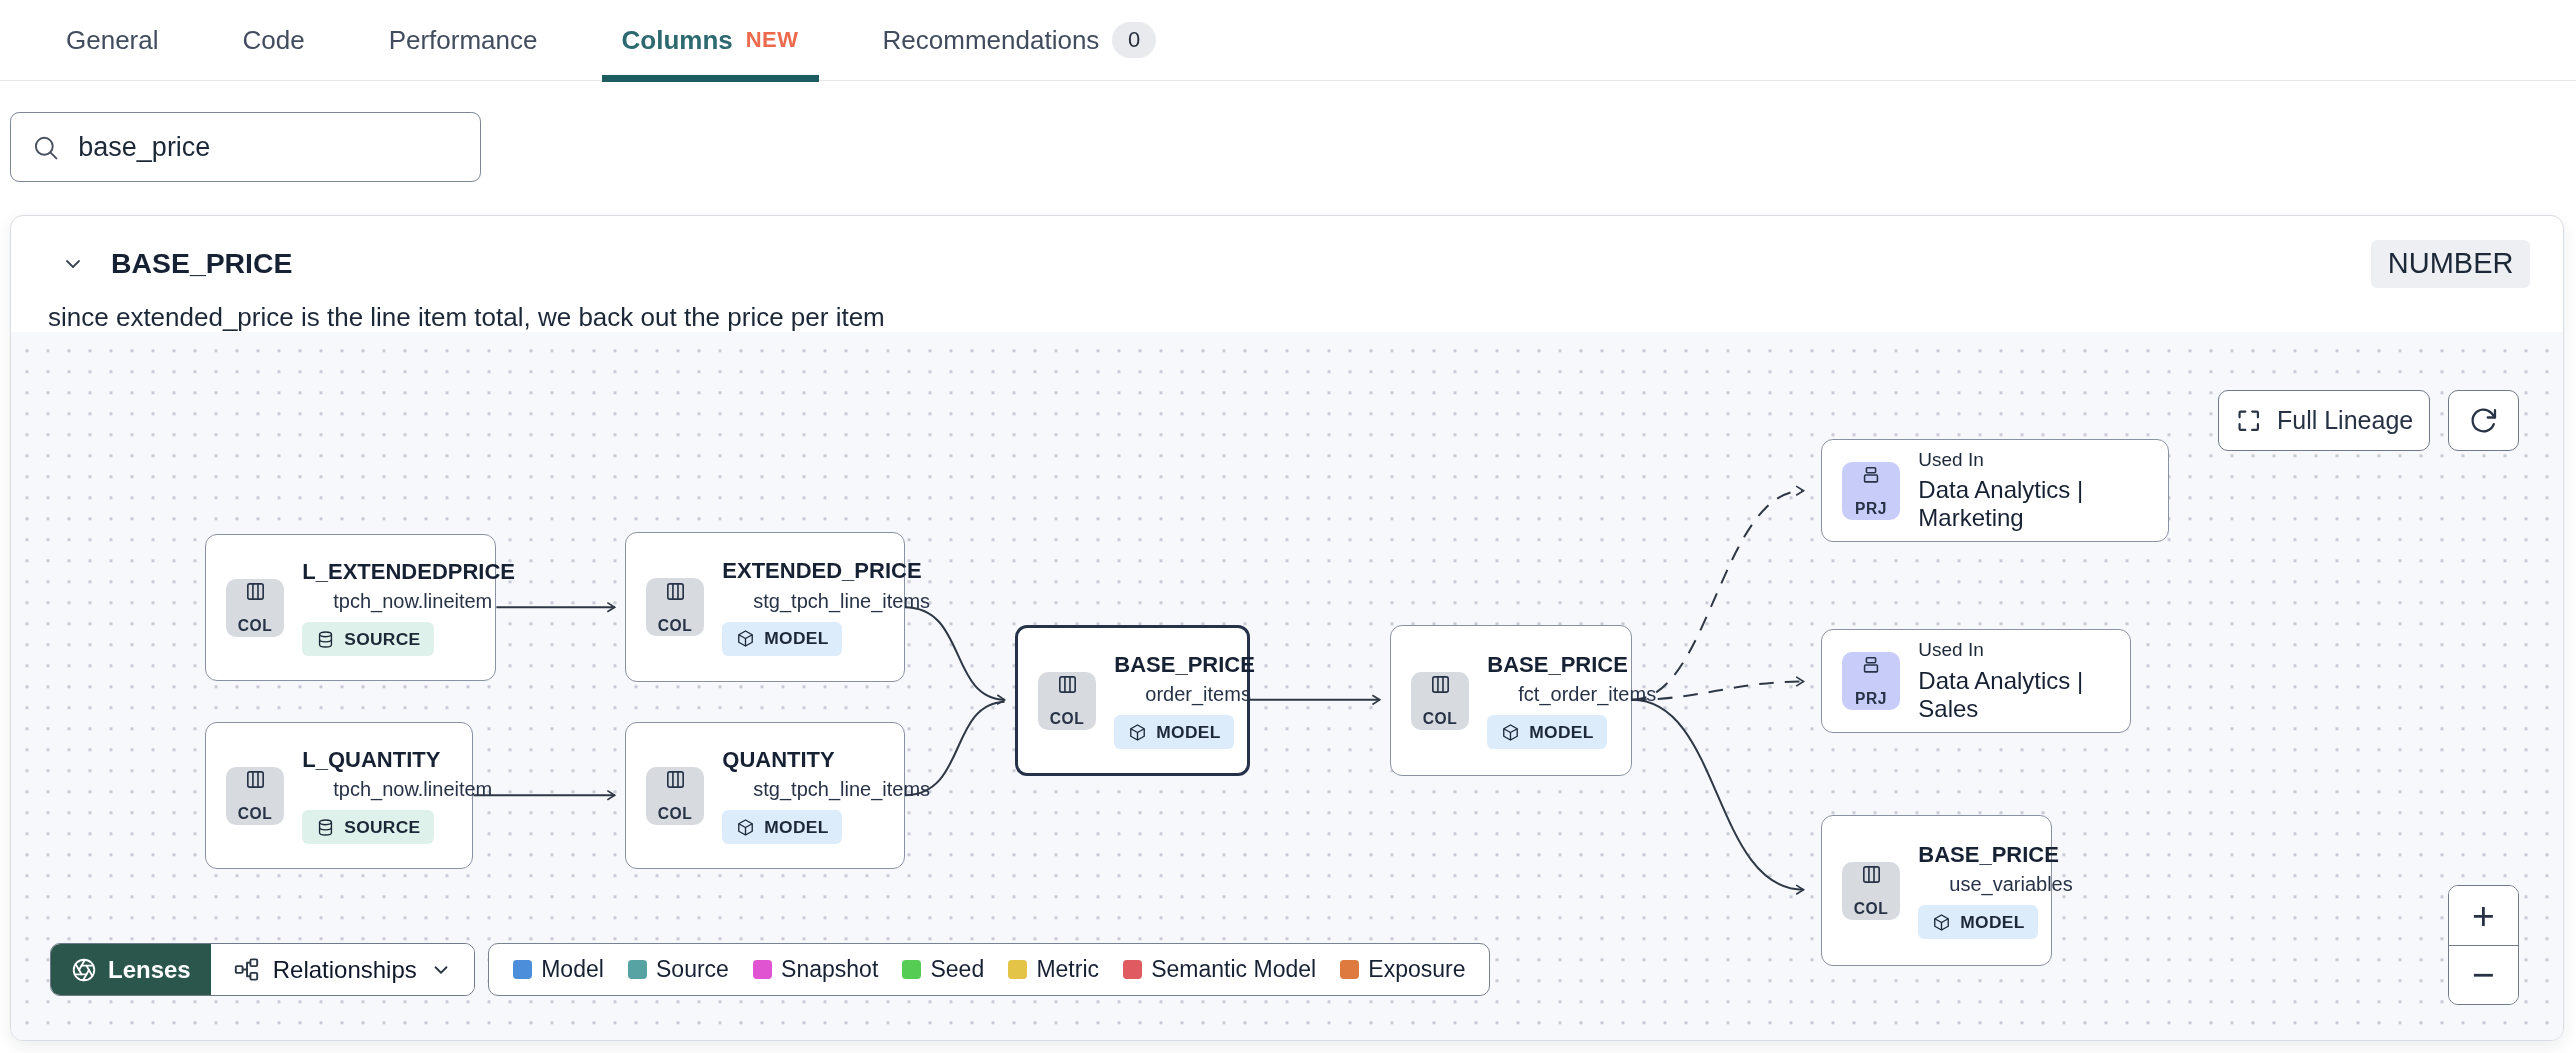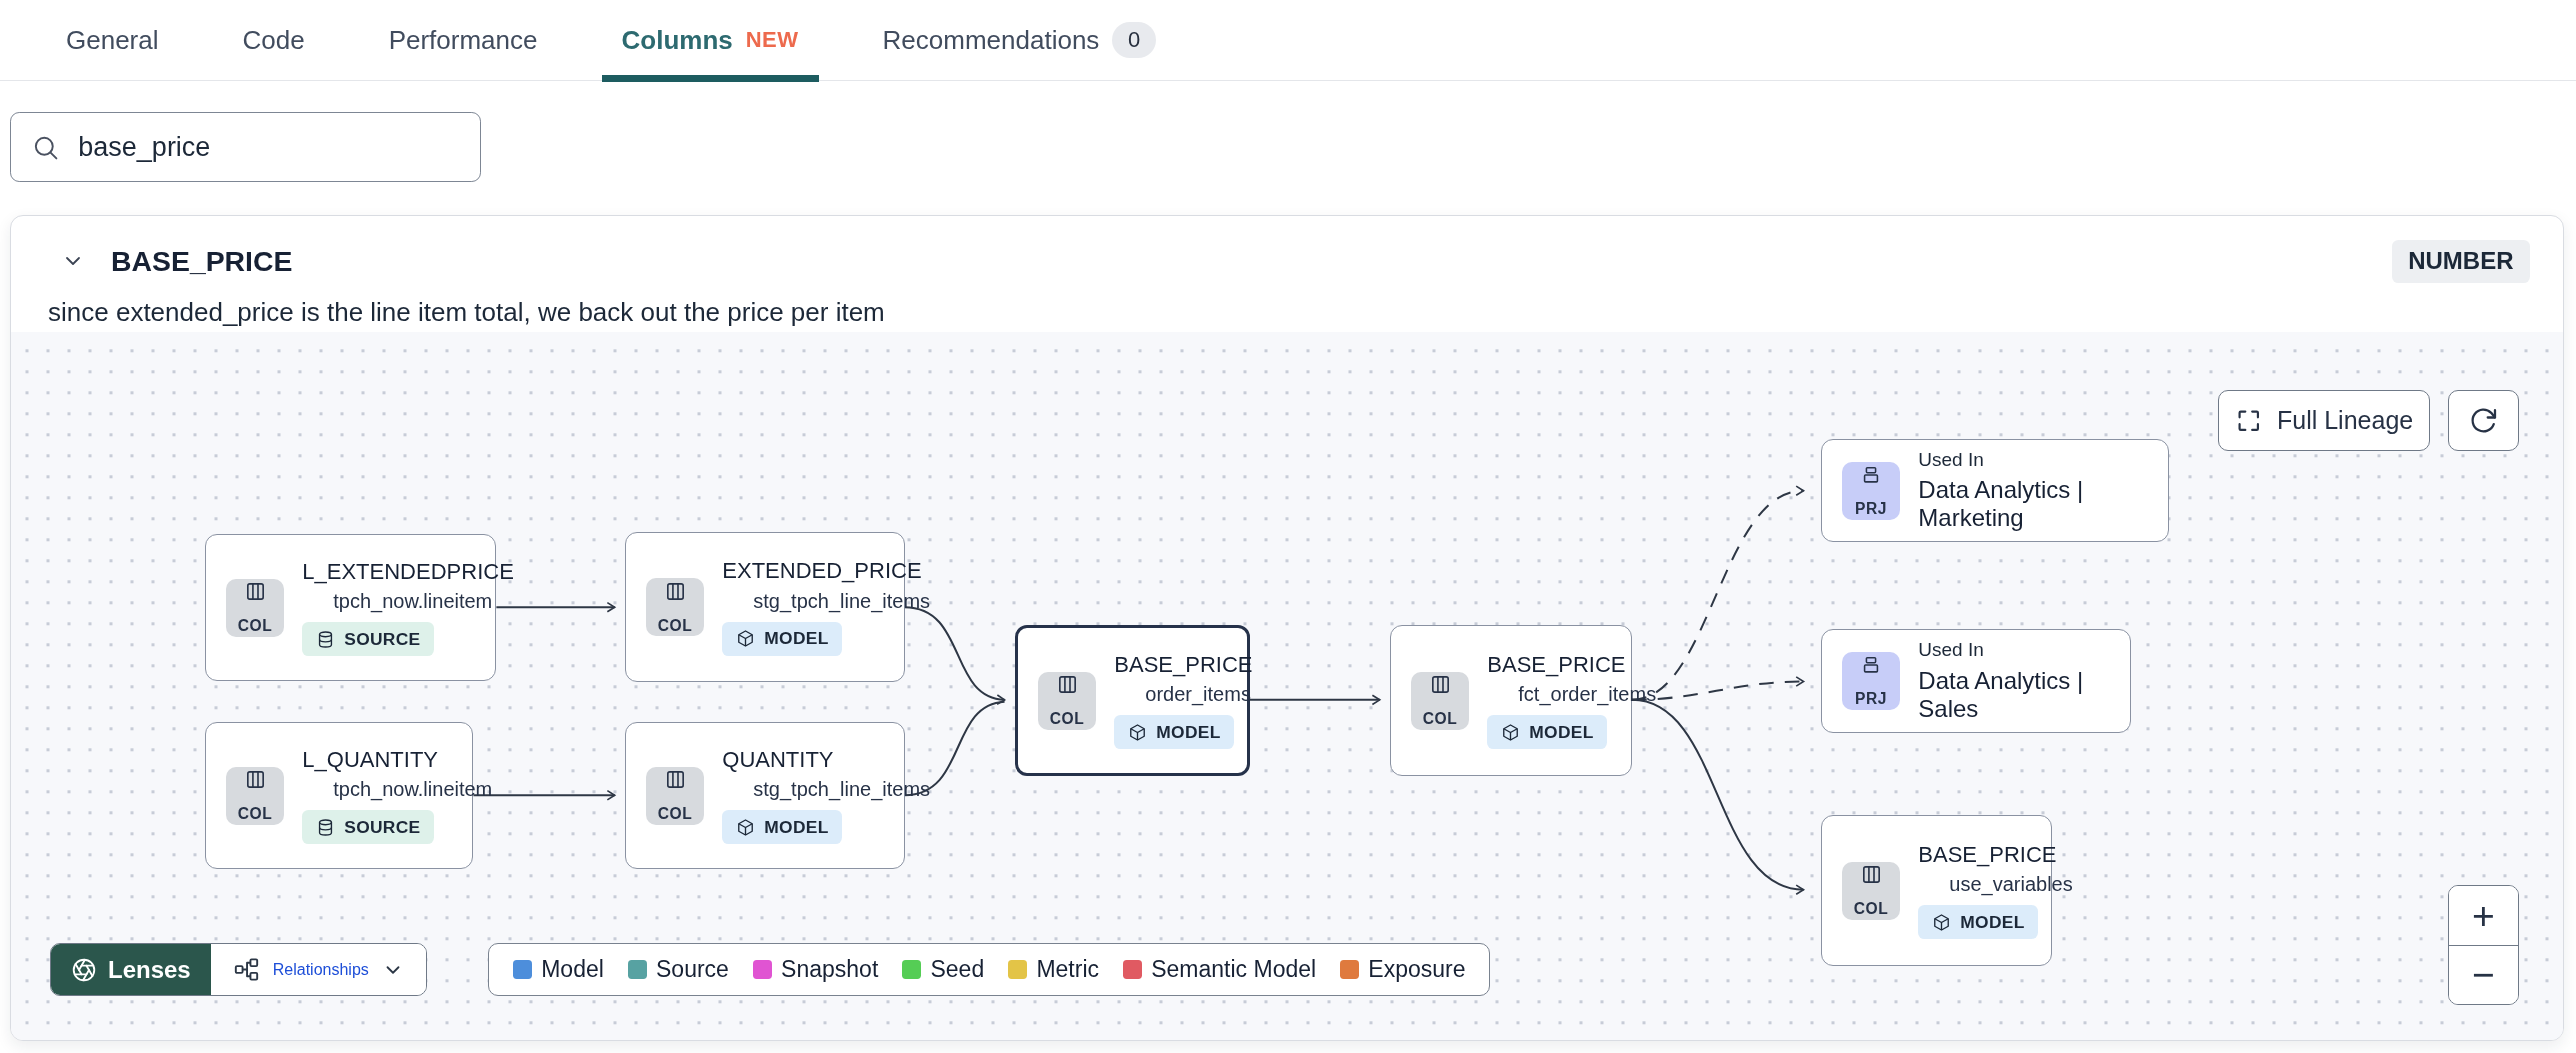--- a/index.html
+++ b/index.html
@@ -59,21 +59,21 @@
     box-shadow:0 5.5px 14.7px rgba(23,33,52,.08);
     overflow:hidden;
   }
   .panel-header { padding:24px 33px 0 50px; height:116px; }
   .ph-row1 { display:flex; align-items:center; gap:26px; }
   .ph-chevron { cursor:pointer; display:flex; align-items:center; }
   .ph-title { font-size:28.4px; font-weight:700; color:#172134; }
   .ph-spacer { flex:1; }
   .type-badge {
     background:#edeff2; color:#1c2838; border-radius:6.4px;
-    font-size:24px; font-weight:700; padding:7.3px 16.5px;
+    font-size:29px; font-weight:400; padding:7.3px 16.5px;
   }
   .ph-desc { margin:14.7px 0 0 -13px; font-size:26px; color:#1c2838; }
 
   
   .canvas {
     position:absolute; left:0; top:116px; right:0; bottom:0;
     background:#f7f8fb;
     background-image:radial-gradient(#c7ccd7 1.9px, transparent 1.9px);
     background-size:21px 21px;
     background-position:5.5px 8.3px;
@@ -89,21 +89,21 @@
   }
   .node.selected { border:3.7px solid #26324a; }
   .node-icon {
     flex:0 0 auto; width:58px; height:58px; border-radius:10px;
     display:flex; flex-direction:column; align-items:center; justify-content:center;
     background:#d7dade; color:#273247; gap:14px;
   }
   .node-icon.prj { background:#c7cdf8; }
   .node-icon .icon-label { font-size:15.6px; font-weight:700; letter-spacing:0.5px; }
   .node-body { display:flex; flex-direction:column; align-items:flex-start; }
-  .node-title { font-size:22px; font-weight:400; color:#172134; }
+  .node-title { font-size:22px; font-weight:700; color:#172134; }
   .node-sub { font-size:20px; color:#273247; margin-top:5.5px;margin-left:31px; }
   .res-badge {
     margin-top:9.2px; display:inline-flex; align-items:center; gap:9.2px;
     border-radius:6.4px; padding:6.4px 13.8px;
     font-size:17.4px; font-weight:700; color:#1c2838; letter-spacing:0.3px;
   }
   .res-badge.source { background:#def1ea; }
   .res-badge.model  { background:#dcecfa; }
   .usedin-label { font-size:19px; color:#1c2838; }
   .usedin-title { font-size:24px; color:#172134; margin-top:5.5px; }
@@ -123,21 +123,21 @@
     display:flex; align-items:stretch;
     border:1.8px solid #6f7987; border-radius:10px;
     overflow:hidden; background:#fff;
   }
   .lens-seg {
     display:flex; align-items:center; gap:11px; padding:0 20px;
     background:#2b564c; color:#fff; font-size:24px; font-weight:600; cursor:pointer;
   }
   .rel-seg {
     display:flex; align-items:center; gap:13px; padding:0 22px;
-    color:#1d4ed8; font-size:16px; cursor:pointer; background:#fff;
+    color:#0f172a; font-size:24px; cursor:pointer; background:#fff;
   }
 
   .legend {
     position:absolute; left:477px; top:611px; height:53px;
     display:flex; align-items:center; gap:24px; padding:0 24px;
     background:#fff; border:1.8px solid #79828f; border-radius:10px;
   }
   .legend-item { display:flex; align-items:center; gap:9.2px; font-size:23px; color:#172134; }
   .swatch { width:19px; height:19px; border-radius:3.7px; }
   .sw-model{background:#4d8edb} .sw-source{background:#57a2a2}

